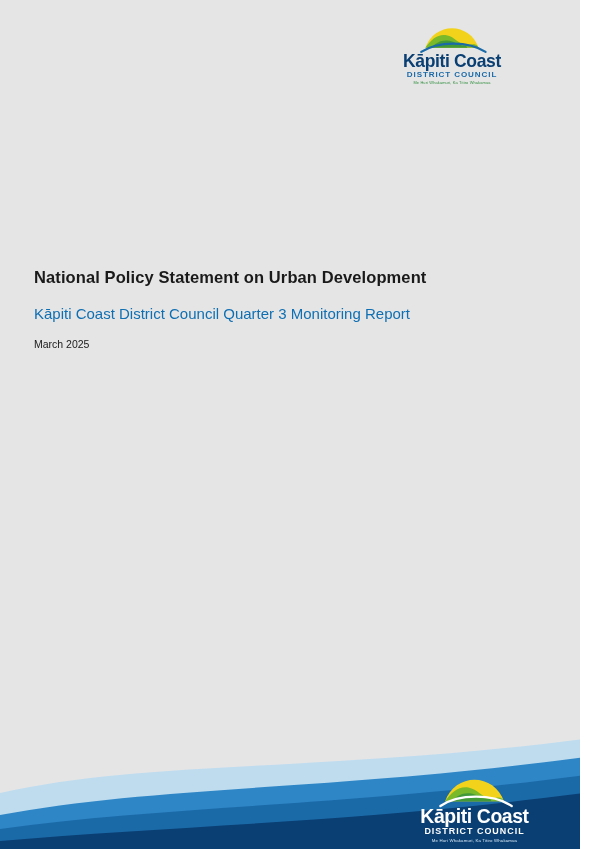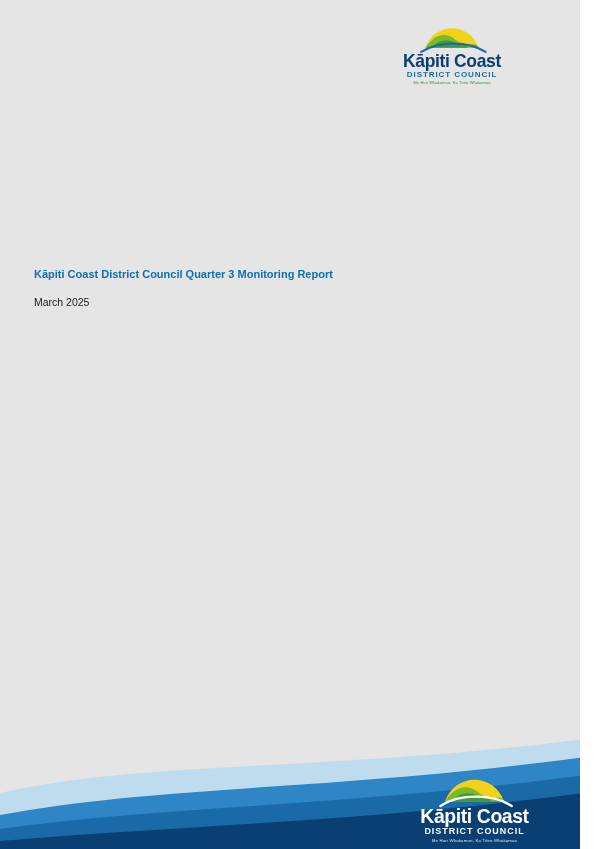--- a/index.html
+++ b/index.html
@@ -47,22 +47,22 @@
   }
   .doc-title {
     font-size: 16.5px;
     font-weight: bold;
     color: #1a1a1a;
     letter-spacing: 0.1px;
     margin: 0 0 17px 0;
     line-height: 1.2;
   }
   .doc-subtitle {
-    font-size: 11px;
-    font-weight: bold;
+    font-size: 15px;
+    font-weight: normal;
     color: #0f6fb3;
     margin: 0 0 14px 0;
     line-height: 1.25;
   }
   .doc-date {
     font-size: 10.5px;
     color: #1a1a1a;
     margin: 0;
   }
 
@@ -105,20 +105,21 @@
         </g>
 
         <text x="100" y="62" text-anchor="middle" font-family="'Liberation Sans', sans-serif" font-size="25" font-weight="bold" fill="#0a3f73" letter-spacing="-0.5">Kāpiti Coast</text>
         <text x="100" y="76" text-anchor="middle" font-family="'Liberation Sans', sans-serif" font-size="11.5" font-weight="bold" fill="#1b6aa8" letter-spacing="1.3">DISTRICT COUNCIL</text>
         <text x="100" y="86" text-anchor="middle" font-family="'Liberation Sans', sans-serif" font-size="5.6" fill="#2f8f3d" letter-spacing="0.2">Me Huri Whakamuri, Ka Titiro Whakamua</text>
       </svg>
     </div>
   </div>
 
   <div class="title-block">
+    <h1 class="doc-title">National Policy Statement on Urban Development</h1>
     <h2 class="doc-subtitle">Kāpiti Coast District Council Quarter 3 Monitoring Report</h2>
     <p class="doc-date">March 2025</p>
   </div>
 
   <div class="footer-graphic">
     <svg viewBox="0 0 600 120" preserveAspectRatio="none" xmlns="http://www.w3.org/2000/svg" aria-hidden="true">
       <path d="M0 64 C150 30, 330 44, 600 8 L600 120 L0 120 Z" fill="#bfdcef"></path>
       <path d="M0 86 C160 56, 340 62, 600 26 L600 120 L0 120 Z" fill="#2f86c6"></path>
       <path d="M0 100 C170 76, 350 78, 600 44 L600 120 L0 120 Z" fill="#1b6aa8"></path>
       <path d="M0 112 C180 96, 360 94, 600 62 L600 120 L0 120 Z" fill="#0a3f73"></path>

